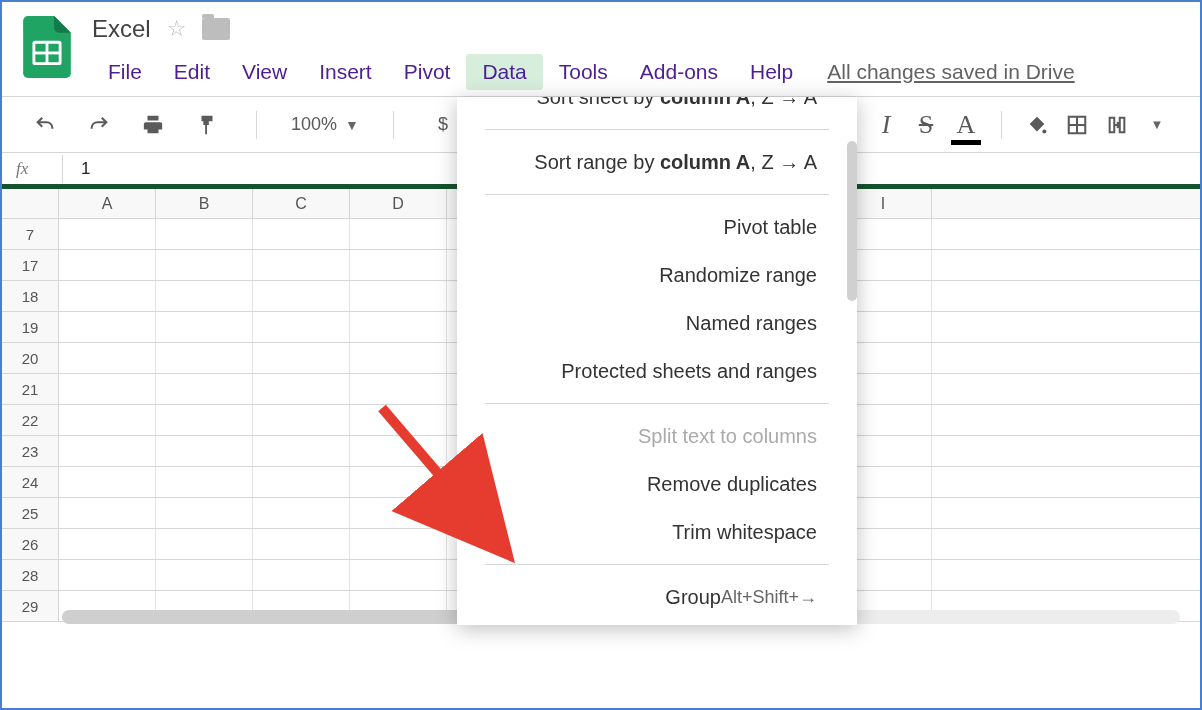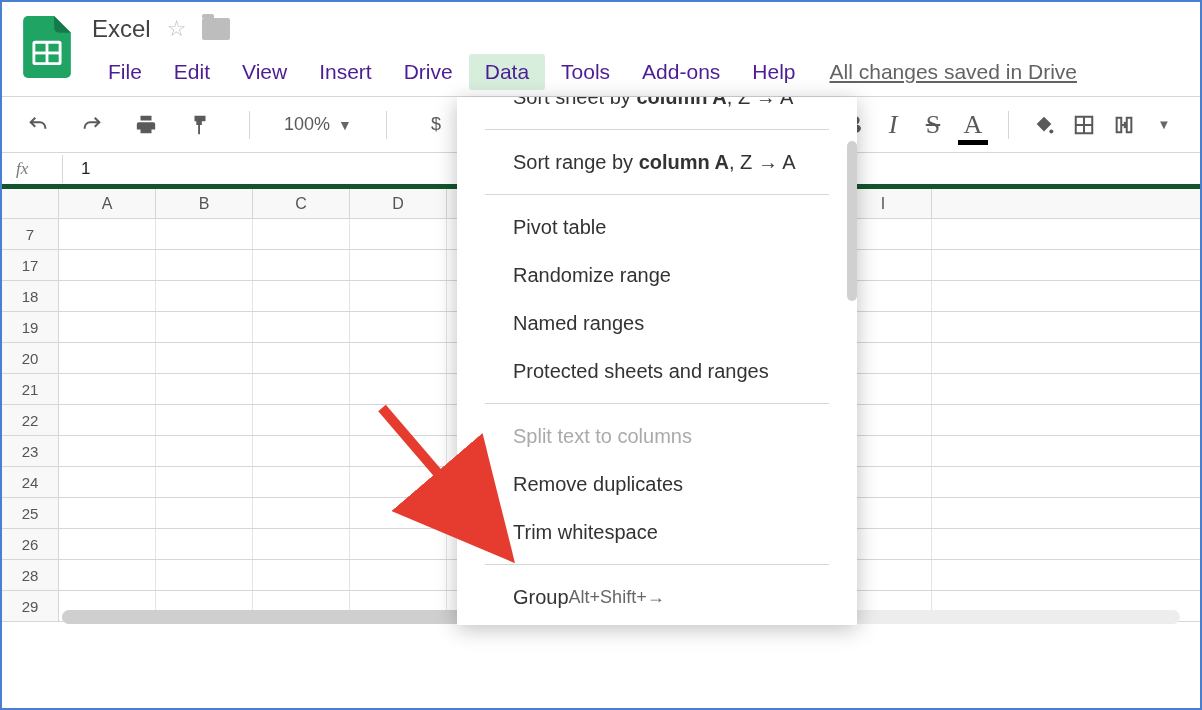--- a/index.html
+++ b/index.html
@@ -15,21 +15,21 @@
   .doc-title { font-size: 24px; color: #424242; }
   .star-icon { color: #bdbdbd; font-size: 22px; }
   .folder-icon { width: 28px; height: 22px; background: #bdbdbd; border-radius: 2px; position: relative; }
   .folder-icon::before { content: ""; position: absolute; top: -4px; left: 0; width: 12px; height: 4px; background: #bdbdbd; border-radius: 2px 2px 0 0; }
   .menubar { display: flex; gap: 0; margin-top: 8px; }
   .menubar-item { font-size: 21px; color: #4c1d95; padding: 6px 16px; border-radius: 3px; cursor: pointer; }
   .menubar-item.active { background: #d7eedd; }
   .drive-status { font-size: 21px; color: #636363; text-decoration: underline; margin-left: 18px; padding: 6px 0; }
 
   
-  .toolbar { height: 56px; border-bottom: 1px solid #d6d6d6; display: flex; align-items: center; padding: 0 21px; gap: 24px; color: #5a5a5a; font-size: 18px; }
+  .toolbar { height: 56px; border-bottom: 1px solid #d6d6d6; display: flex; align-items: center; padding: 0 28px; gap: 24px; color: #5a5a5a; font-size: 18px; }
   .tb-btn { width: 30px; height: 30px; display: inline-flex; align-items: center; justify-content: center; cursor: pointer; }
   .tb-sep { width: 1px; height: 28px; background: #d6d6d6; margin: 0 10px; }
   .zoom { display: flex; align-items: center; gap: 8px; font-size: 18px; }
   .zoom .chev { font-size: 14px; color: #666; }
   .toolbar-right { margin-left: auto; display: flex; align-items: center; gap: 10px; }
   .tb-letter { font-family: "Times New Roman", serif; font-size: 26px; }
   .bold { font-weight: bold; }
   .italic { font-style: italic; }
   .strike { text-decoration: line-through; }
   .text-color { position: relative; }
@@ -49,21 +49,21 @@
   .rows { max-height: 480px; overflow: hidden; }
   .row { display: flex; height: 31px; border-bottom: 1px solid #d6d6d6; }
   .row-h { width: 57px; text-align: center; font-size: 15px; color: #555; background: #f8f8f8; border-right: 1px solid #d6d6d6; line-height: 31px; }
   .cell { width: 97px; border-right: 1px solid #e3e3e3; }
   .hscroll { position:absolute; left:60px; right:20px; bottom:-2px; height:14px; background:#ededed; border-radius:7px; }
   .hscroll-thumb { position:absolute; left:0; width:55%; top:0; bottom:0; background:#cfcfcf; border-radius:7px; }
 
   
   .dropdown { position: absolute; top: 95px; left: 455px; width: 400px; background: #fff; box-shadow: 0 4px 20px rgba(0,0,0,.25); z-index: 50; padding: 0 0 4px 0; }
   .dd-scroll { position: absolute; right: 0; top: 44px; width: 10px; height: 160px; background: #d0d0d0; border-radius: 5px; }
-  .dd-item { padding: 12px 40px; height: 48px; display: flex; align-items: center; font-size: 20px; color: #333; cursor: pointer; justify-content: flex-start; margin-left: 16px; }
+  .dd-item { padding: 12px 40px; height: 48px; display: flex; align-items: center; font-size: 20px; color: #333; cursor: pointer; justify-content: flex-end; margin-left: 16px; }
   .dd-item.cut { height: 22px; overflow: hidden; align-items: flex-end; }
   .dd-item.disabled { color: #aaa; cursor: default; }
   .dd-sep { height: 1px; background: #d6d6d6; margin: 8px 28px; }
   .dd-item .bold-col { font-weight: bold; }
   .dd-kbd { color: #666; font-size: 18px; }
 
   
   .arrow { position: absolute; top: 396px; left: 370px; width: 170px; height: 170px; z-index: 60; pointer-events: none; }
 </style>
 </head>
@@ -83,21 +83,21 @@
     <div class="title-row">
       <span class="doc-title">Excel</span>
       <span class="star-icon">☆</span>
       <span class="folder-icon"></span>
     </div>
     <div class="menubar">
       <span class="menubar-item">File</span>
       <span class="menubar-item">Edit</span>
       <span class="menubar-item">View</span>
       <span class="menubar-item">Insert</span>
-      <span class="menubar-item">Drive</span>
+      <span class="menubar-item">Pivot</span>
       <span class="menubar-item active">Data</span>
       <span class="menubar-item">Tools</span>
       <span class="menubar-item">Add-ons</span>
       <span class="menubar-item">Help</span>
       <span class="drive-status">All changes saved in Drive</span>
     </div>
   </div>
 </div>
 
 <div class="toolbar">

